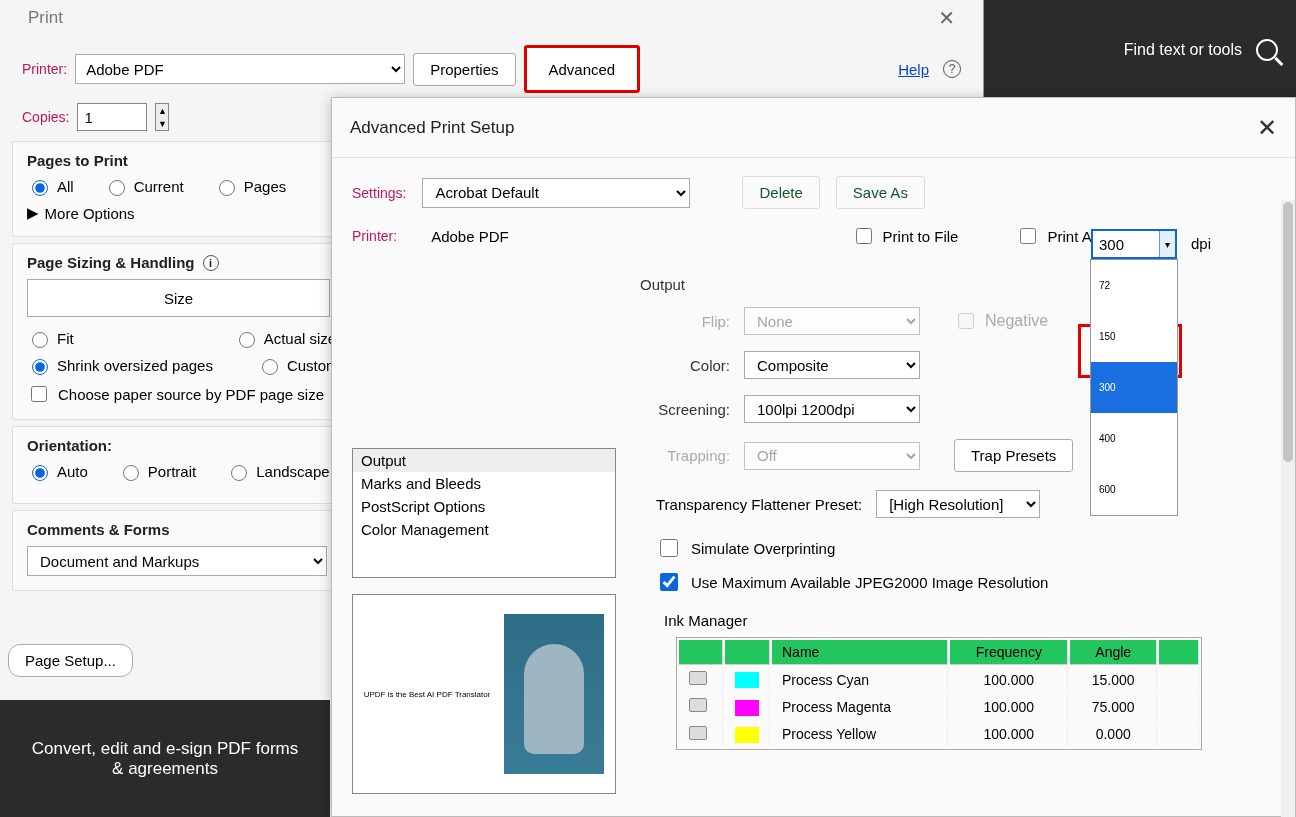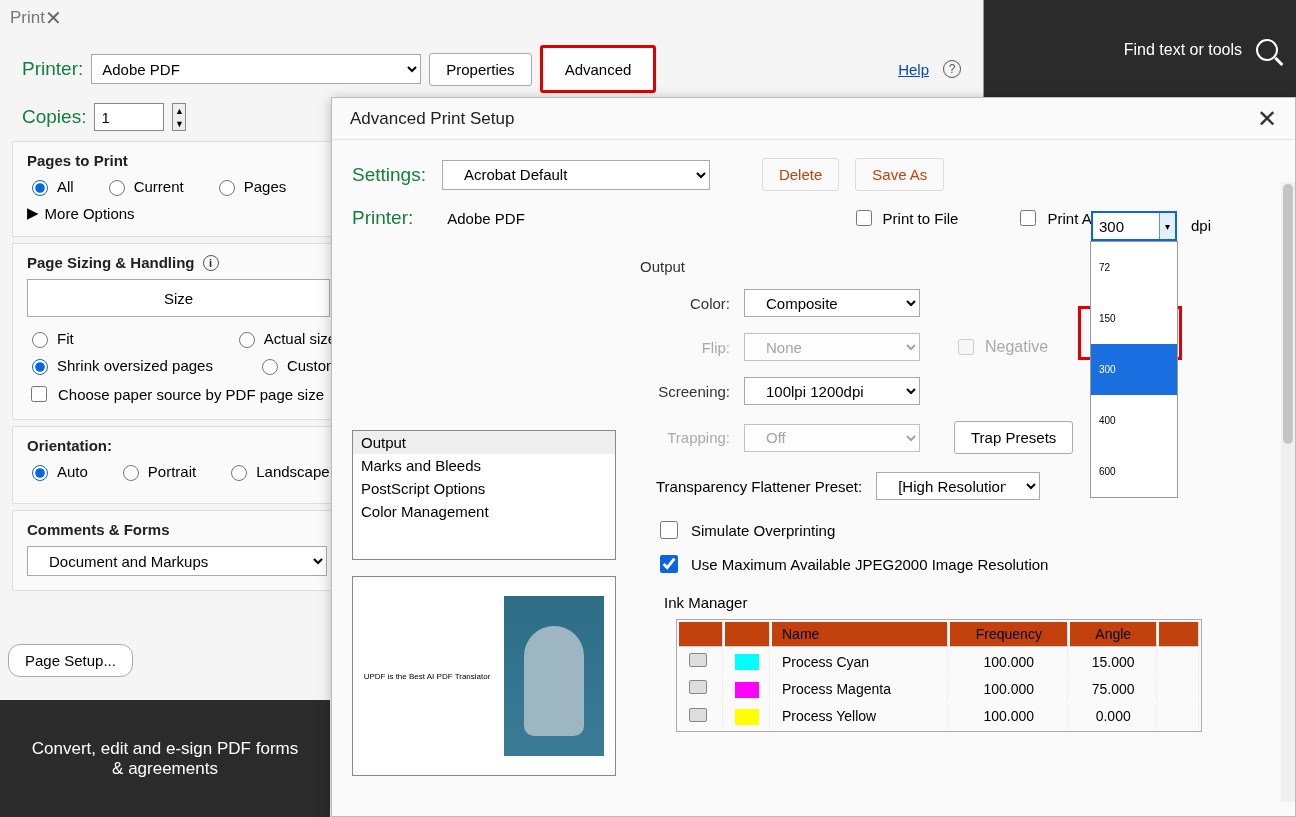--- a/index.html
+++ b/index.html
@@ -1,22 +1,22 @@
 <!DOCTYPE html>
 <html><head>
 <meta charset="utf-8">
 <style>
 * { box-sizing: border-box; font-family: "Segoe UI", Arial, sans-serif; }
 body { margin:0; width:1296px; height:817px; background:#2b2b2b; overflow:hidden; position:relative; }
 .topbar { position:absolute; top:0; left:984px; right:0; height:100px; background:#2b2b2b; color:#fff; display:flex; align-items:center; justify-content:flex-end; padding-right:18px; gap:14px; font-size:16px; }
 .print-dialog { position:absolute; top:0; left:0; width:984px; height:817px; background:#f5f5f5; border-right:1px solid #999; }
-.pd-title { height:35px; display:flex; align-items:center; padding:0 10px; color:#777; font-size:17px; }
+.pd-title { height:35px; display:flex; align-items:center; justify-content:space-between; padding:0 28px; color:#777; font-size:17px; }
 .pd-close { font-size:20px; color:#666; cursor:pointer; }
 .pd-row { display:flex; align-items:center; padding:10px 22px 6px 22px; gap:8px; }
-.label { font-size:19px; color:#15803d; }
+.label { font-size:14px; color:#be185d; }
 select.wide { width:330px; height:30px; font-size:15px; padding:2px 6px; border:1px solid #aaa; background:#fff; }
 .btn { height:33px; padding:0 16px; background:#fff; border:1px solid #aaa; border-radius:3px; font-size:15px; cursor:pointer; }
 .btn-highlight { border:3px solid #e10000; padding:0 22px; height:48px; }
 .help-link { color:#0645cc; text-decoration:underline; margin-left:auto; margin-right:6px; font-size:15px; }
 .help-icon { width:18px; height:18px; border:1.5px solid #555; border-radius:50%; display:flex; align-items:center; justify-content:center; font-size:12px; color:#555; }
 .copies-row{padding:4px 22px;display:flex;align-items:center;gap:8px;}
 .spinner { width:70px; height:28px; border:1px solid #888; background:#fff; padding:2px 6px; font-size:15px; }
 .spin-btns { display:flex; flex-direction:column; border:1px solid #888;}
 .spin-btns span{width:12px;height:13px;font-size:9px;display:flex;align-items:center;justify-content:center;background:#eee;cursor:pointer;}
 .group { margin:6px 12px; background:#fafafa; border:1px solid #ddd; border-radius:2px; padding:10px 14px 14px 14px; }
@@ -26,27 +26,27 @@
 .radio input{width:16px;height:16px;accent-color:#0a66e0;}
 .more-opts { display:flex; align-items:center; gap:6px; font-size:15px; }
 .seg-btn { flex:1; height:38px; border:1px solid #aaa; background:#fff; font-size:15px; }
 .seg-row { display:flex; gap:10px; margin-bottom:12px;}
 .check { display:flex; align-items:center; gap:8px; font-size:15px; }
 .info-icon{width:16px;height:16px;border:1.5px solid #555;border-radius:50%;display:flex;align-items:center;justify-content:center;font-size:11px;}
 .bottom-band { position:absolute; left:0; bottom:0; width:330px; height:117px; background:#2b2b2b; color:#fff; display:flex; align-items:center; justify-content:center; text-align:center; font-size:17px; padding:0 30px;}
 .page-setup { position:absolute; left:8px; bottom:140px;border-radius:12px; }
 
 .adv { position:absolute; left:331px; top:97px; width:965px; height:720px; background:#fafafa; border:1px solid #bbb; box-shadow:0 2px 12px rgba(0,0,0,.25); }
-.adv-title { height:42px; display:flex; align-items:center; justify-content:space-between; padding:0 18px; font-size:17px; color:#222; border-bottom:1px solid #e3e3e3;}
+.adv-title { height:60px; display:flex; align-items:center; justify-content:space-between; padding:0 18px; font-size:17px; color:#222; border-bottom:1px solid #e3e3e3;}
 .adv-close{font-size:24px;color:#333;cursor:pointer;}
 .adv-body { position:relative; padding:18px 20px; height:678px; }
 .row{display:flex;align-items:center;gap:16px;margin-bottom:16px;}
-.sel { height:30px; border:1px solid #aaa; background:#fff; padding:0 17px; font-size:15px; }
+.sel { height:30px; border:1px solid #aaa; background:#fff; padding:0 8px; font-size:15px; }
 .sel-lg{width:268px;}
-.btn-dis{color:#c2410c;border-color:#ddd;background:#fafafa;cursor:default;}
+.btn-dis{color:#14532d;border-color:#ddd;background:#fafafa;cursor:default;}
 .side-list { position:absolute; left:20px; top:290px; width:264px; height:130px; border:1px solid #888; background:#fff; font-size:15px; }
 .side-list div{padding:3px 8px;}
 .side-list .sel-item{background:#eee;}
 .preview { position:absolute; left:20px; top:436px; width:264px; height:200px; border:1px solid #888; background:#fff; display:flex; }
 .preview-inner { margin:auto; display:flex; align-items:center; gap:14px; }
 .preview-text{font-size:8px;}
 .preview-img{width:100px;height:160px;background:linear-gradient(180deg,#2d6d86 0%,#3a7b96 100%);position:relative;}
 .preview-img::after{content:"";position:absolute;left:20px;top:30px;width:60px;height:110px;background:#9db6c2;border-radius:30px 30px 10px 10px;}
 .output-panel { position:absolute; left:308px; top:118px; right:20px; }
 .outgroup-title{font-size:15px;color:#333;margin-bottom:14px;}
@@ -54,21 +54,21 @@
 .form-lbl{width:90px;text-align:right;font-size:15px;color:#333;}
 .form-lbl.dis{color:#aaa;}
 .sel-md{width:176px;height:28px;}
 .neg-wrap{margin-left:20px;display:flex;align-items:center;gap:8px;}
 .flat-row{display:flex;align-items:center;gap:14px;margin:18px 0 18px 16px;}
 .chk-row{display:flex;align-items:center;gap:10px;font-size:15px;margin:10px 0 10px 16px;}
 .chk{width:18px;height:18px;accent-color:#0a66e0;}
 .ink-title{font-size:15px;margin:18px 0 8px 24px;}
 .ink-table{margin-left:36px;border:1px solid #aaa;width:526px;}
 .ink-table th,.ink-table td{font-size:14px;text-align:left;padding:4px 10px;}
-.ink-table th{border-bottom:1px solid #ccc;border-right:1px solid #ddd;background:#c2410c;font-weight:400;}
+.ink-table th{border-bottom:1px solid #ccc;border-right:1px solid #ddd;background:#22c55e;font-weight:400;}
 .ink-table td{border-right:1px solid #eee;}
 .ink-table td.num{text-align:center;}
 .swatch{width:24px;height:16px;display:inline-block;vertical-align:middle;}
 .printer-icon{width:18px;height:14px;background:#ddd;border:1px solid #888;display:inline-block;border-radius:2px;margin-right:4px;}
 .dpi-box{position:absolute;right:98px;top:4px;width:86px;height:30px;border:2px solid #0a66e0;background:#fff;display:flex;align-items:center;}
 .dpi-val{flex:1;padding:0 6px;font-size:15px;}
 .dpi-arrow{width:16px;height:26px;background:#e5effa;display:flex;align-items:center;justify-content:center;font-size:10px;border-left:1px solid #5d98d8;}
 .dpi-label{position:absolute;right:64px;top:10px;font-size:15px;}
 .dd{position:absolute;right:97px;top:34px;width:88px;background:#fff;border:1px solid #999;z-index:10;}
 .dd div{padding:20px 8px;font-size:10px;}
@@ -246,30 +246,30 @@
     <div class="preview">
       <div class="preview-inner">
         <span class="preview-text">UPDF is the Best AI PDF Translator</span>
         <div class="preview-img"></div>
       </div>
     </div>
 
     <div class="output-panel">
       <div class="outgroup-title">Output</div>
       <div class="form-row">
-        <span class="form-lbl">Color:</span>
-        <select class="sel sel-md"><option>Composite</option></select>
-      </div>
-      <div class="form-row">
         <span class="form-lbl dis">Flip:</span>
         <select class="sel sel-md" disabled=""><option>None</option></select>
         <span class="neg-wrap">
             <input type="checkbox" class="check-sm" disabled="" style="">
             <span style="color:#aaa">Negative</span>
           </span>
+      </div>
+      <div class="form-row">
+        <span class="form-lbl">Color:</span>
+        <select class="sel sel-md"><option>Composite</option></select>
       </div>
       <div class="form-row">
         <span class="form-lbl">Screening:</span>
         <select class="sel sel-md"><option>100lpi 1200dpi</option></select>
       </div>
       <div class="form-row">
         <span class="form-lbl dis">Trapping:</span>
         <select class="sel sel-md" disabled=""><option>Off</option></select>
         <button class="btn" style="margin-left:20px">Trap Presets</button>
       </div>

